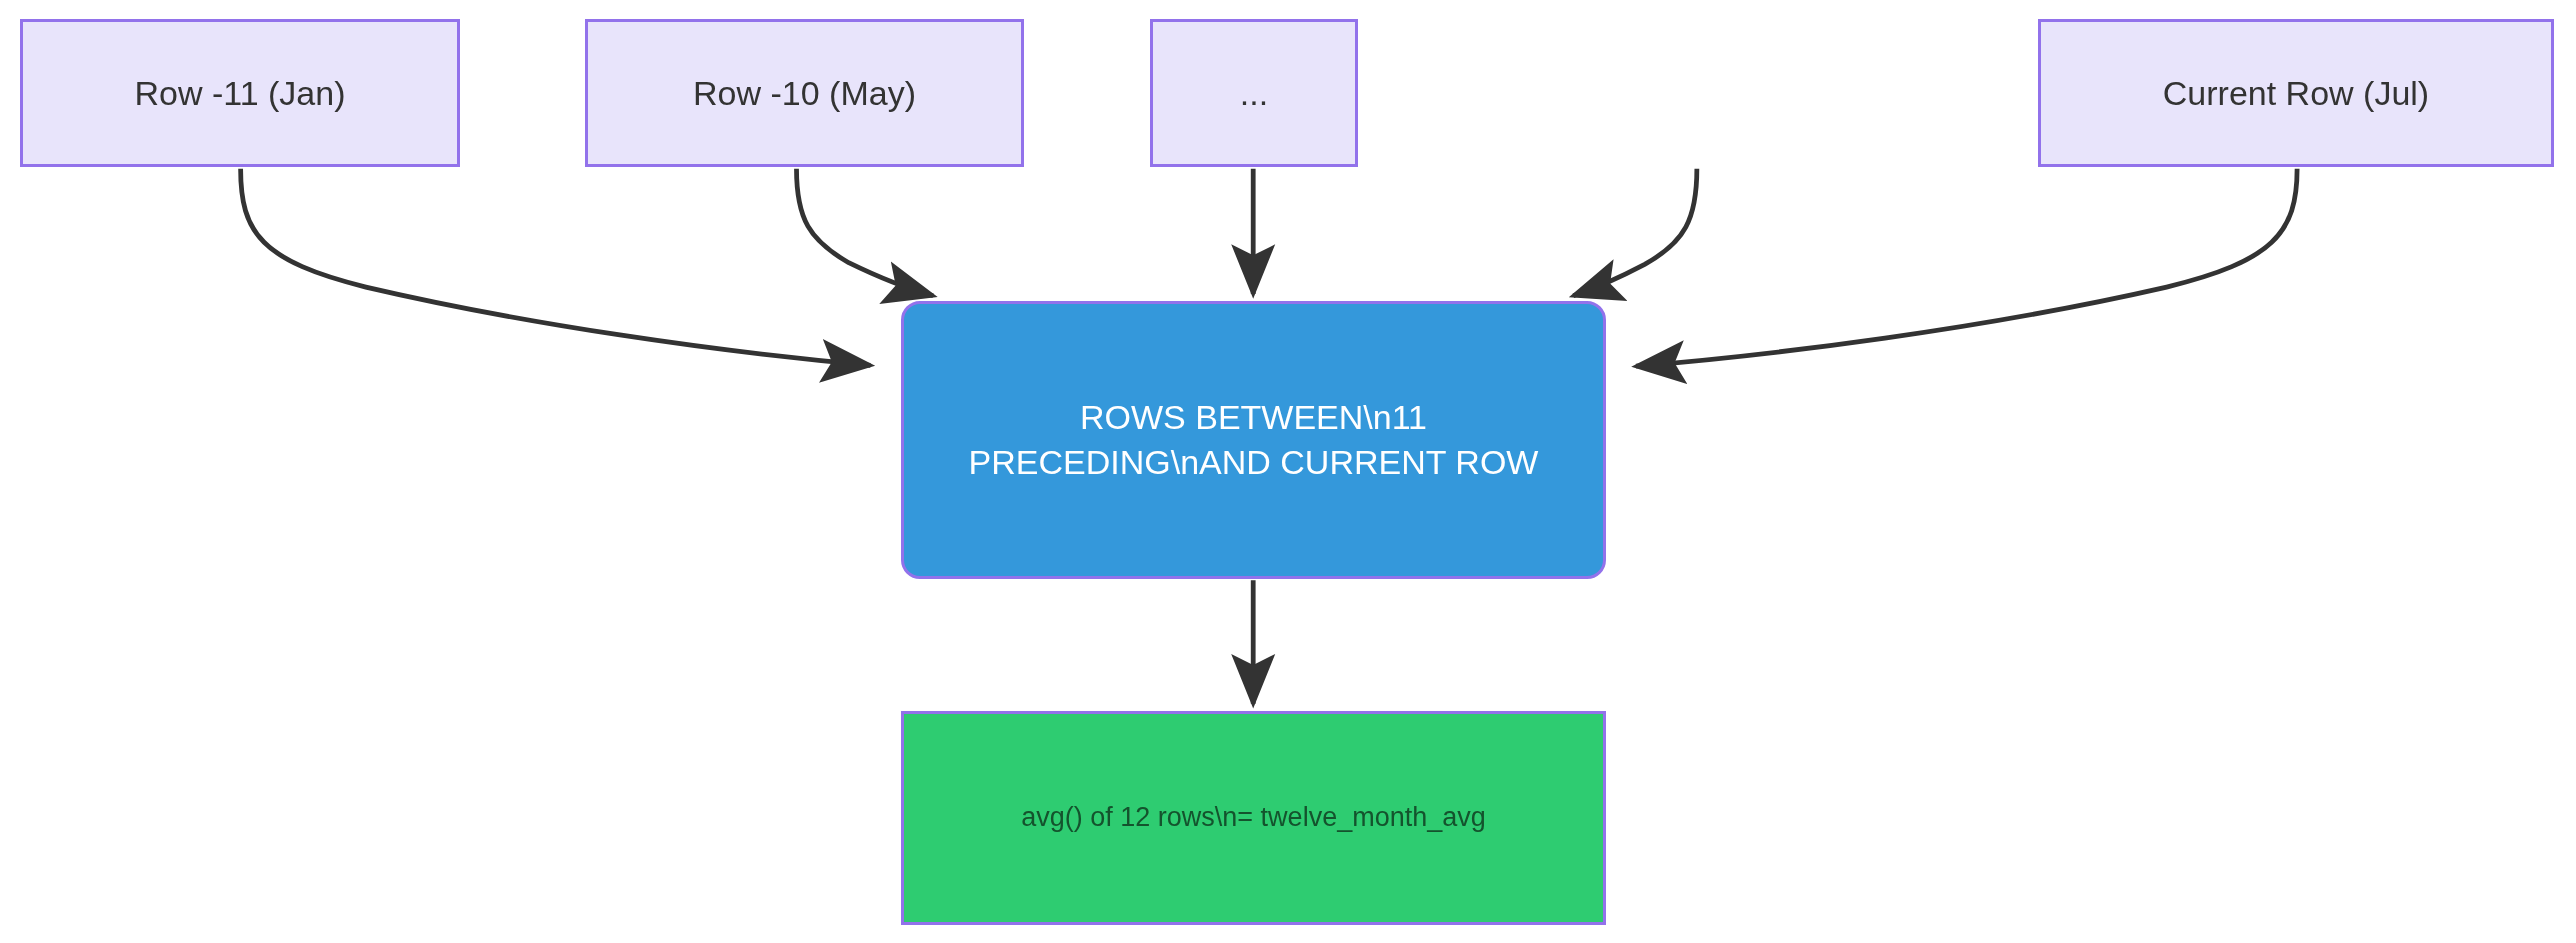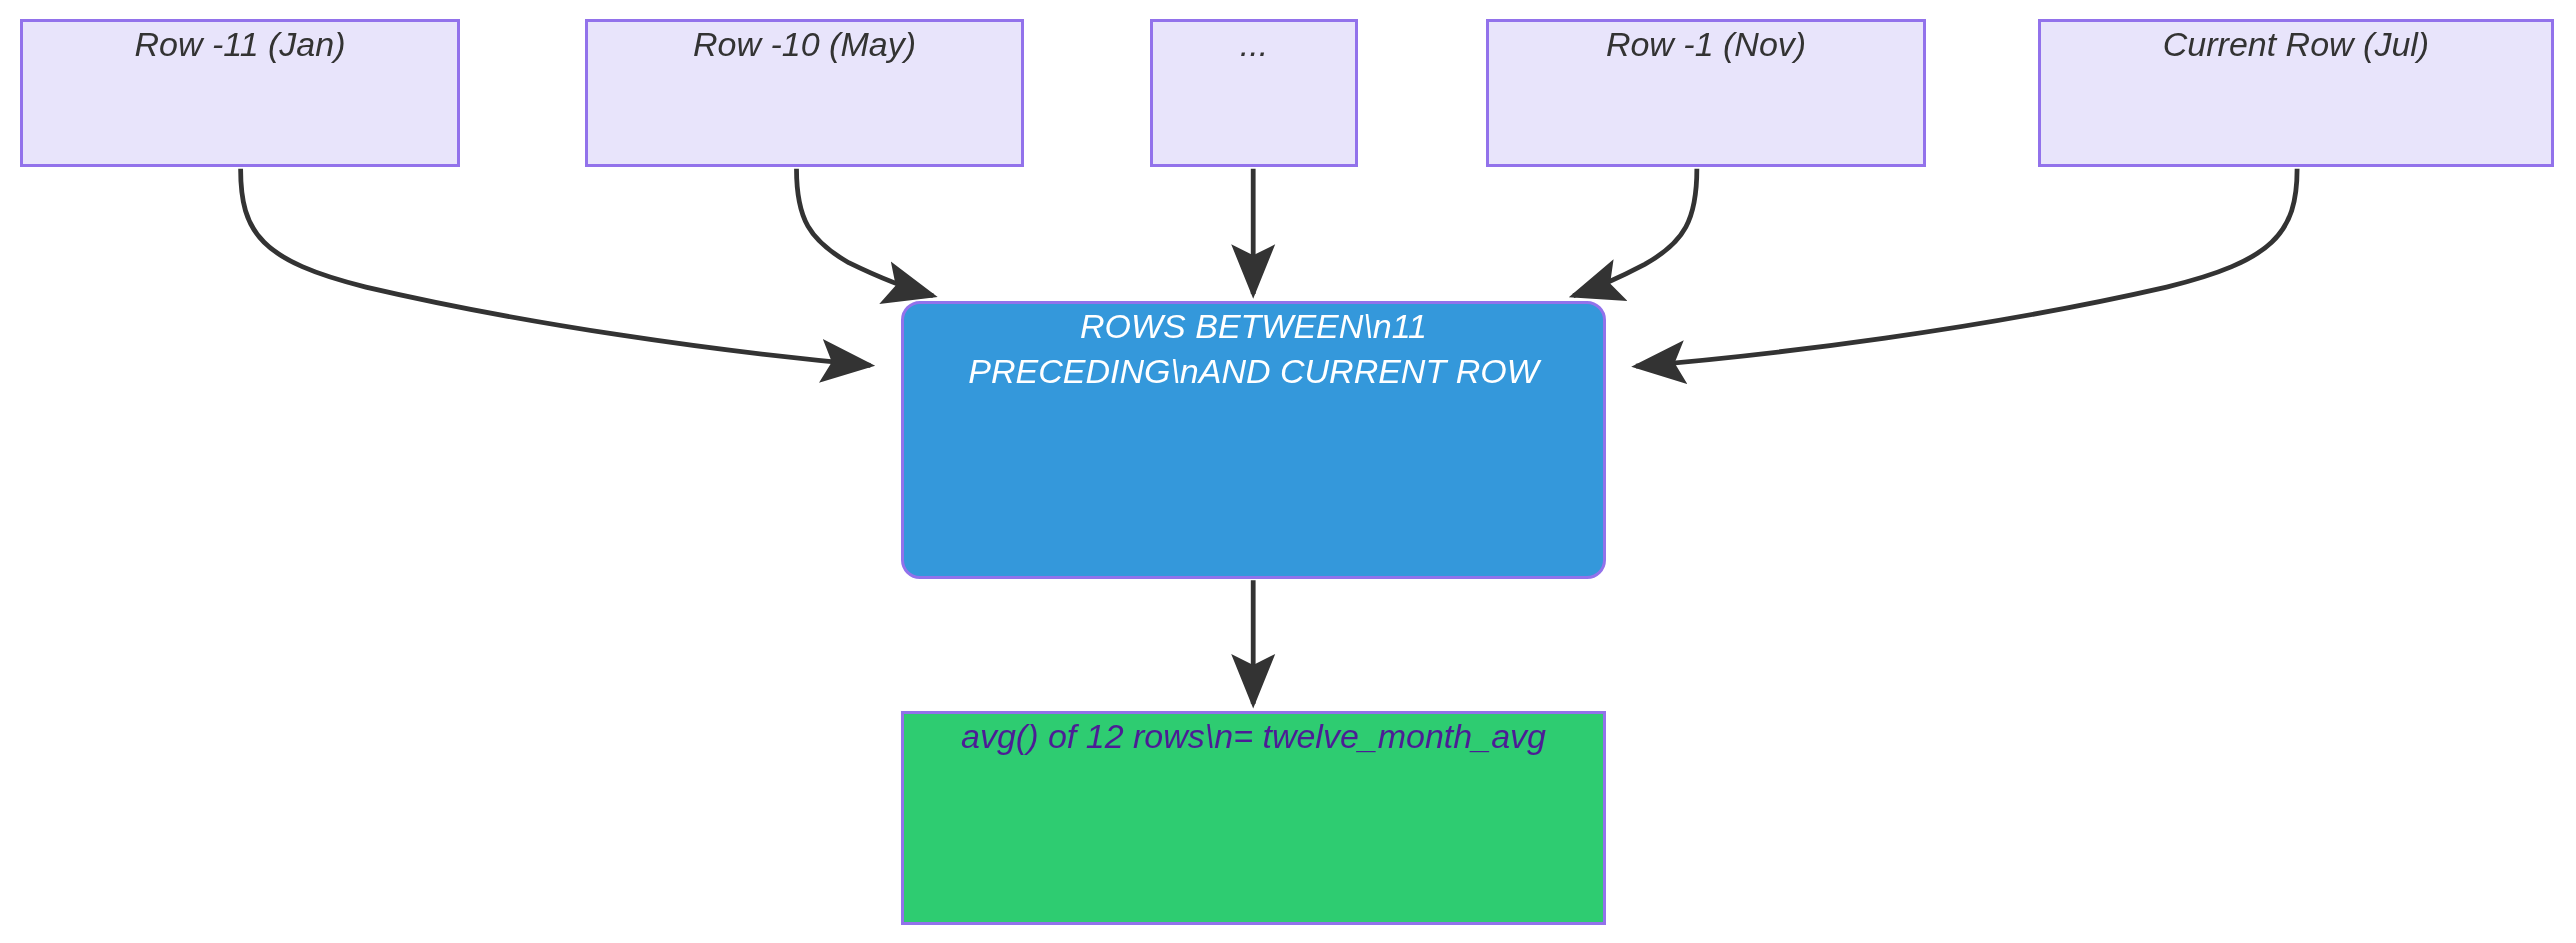--- a/index.html
+++ b/index.html
@@ -23,47 +23,47 @@
     left: 0;
     top: 0;
     width: 2576px;
     height: 943px;
     pointer-events: none;
   }
   .node {
     position: absolute;
     box-sizing: border-box;
     display: flex;
+    align-items: center;
     justify-content: center;
     text-align: center;
     border-style: solid;
     line-height: 1.32;
-    font-style: italic;
   }
   .node-input {
     background: #e8e4fb;
     border-color: #9272eb;
     border-width: 3.5px;
     color: #333333;
     font-size: 34px;
   }
   .node-frame {
     background: #3498db;
     border-color: #9272eb;
     border-width: 3.5px;
     color: #ffffff;
     font-size: 34px;
     padding: 0 22.6px;
   }
   .node-output {
     background: #2ecc71;
     border-color: #9272eb;
     border-width: 3.5px;
-    color: #4c1d95;
-    font-size: 34px;
+    color: #14532d;
+    font-size: 27px;
     padding: 0 22.6px;
   }
   .node-label {
     display: block;
     white-space: pre-wrap;
     word-break: break-word;
   }
   
   #node-jan      { left: 20px;   top: 19px;  width: 440px; height: 148px; }
   #node-feb      { left: 585px;  top: 19px;  width: 439px; height: 148px; }
@@ -103,23 +103,20 @@
   </div>
 
   <div class="node node-input" id="node-feb">
     <span class="node-label">Row -10 (May)</span>
   </div>
 
   <div class="node node-input" id="node-ellipsis">
     <span class="node-label">...</span>
   </div>
 
-  <div class="node node-input" id="node-nov">
-    <span class="node-label">Row -1 (Nov)</span>
-  </div>
 
   <div class="node node-input" id="node-current">
     <span class="node-label">Current Row (Jul)</span>
   </div>
 
   <div class="node node-frame" id="node-frame">
     <span class="node-label">ROWS BETWEEN\n11 PRECEDING\nAND CURRENT ROW</span>
   </div>
 
   <div class="node node-output" id="node-output">

